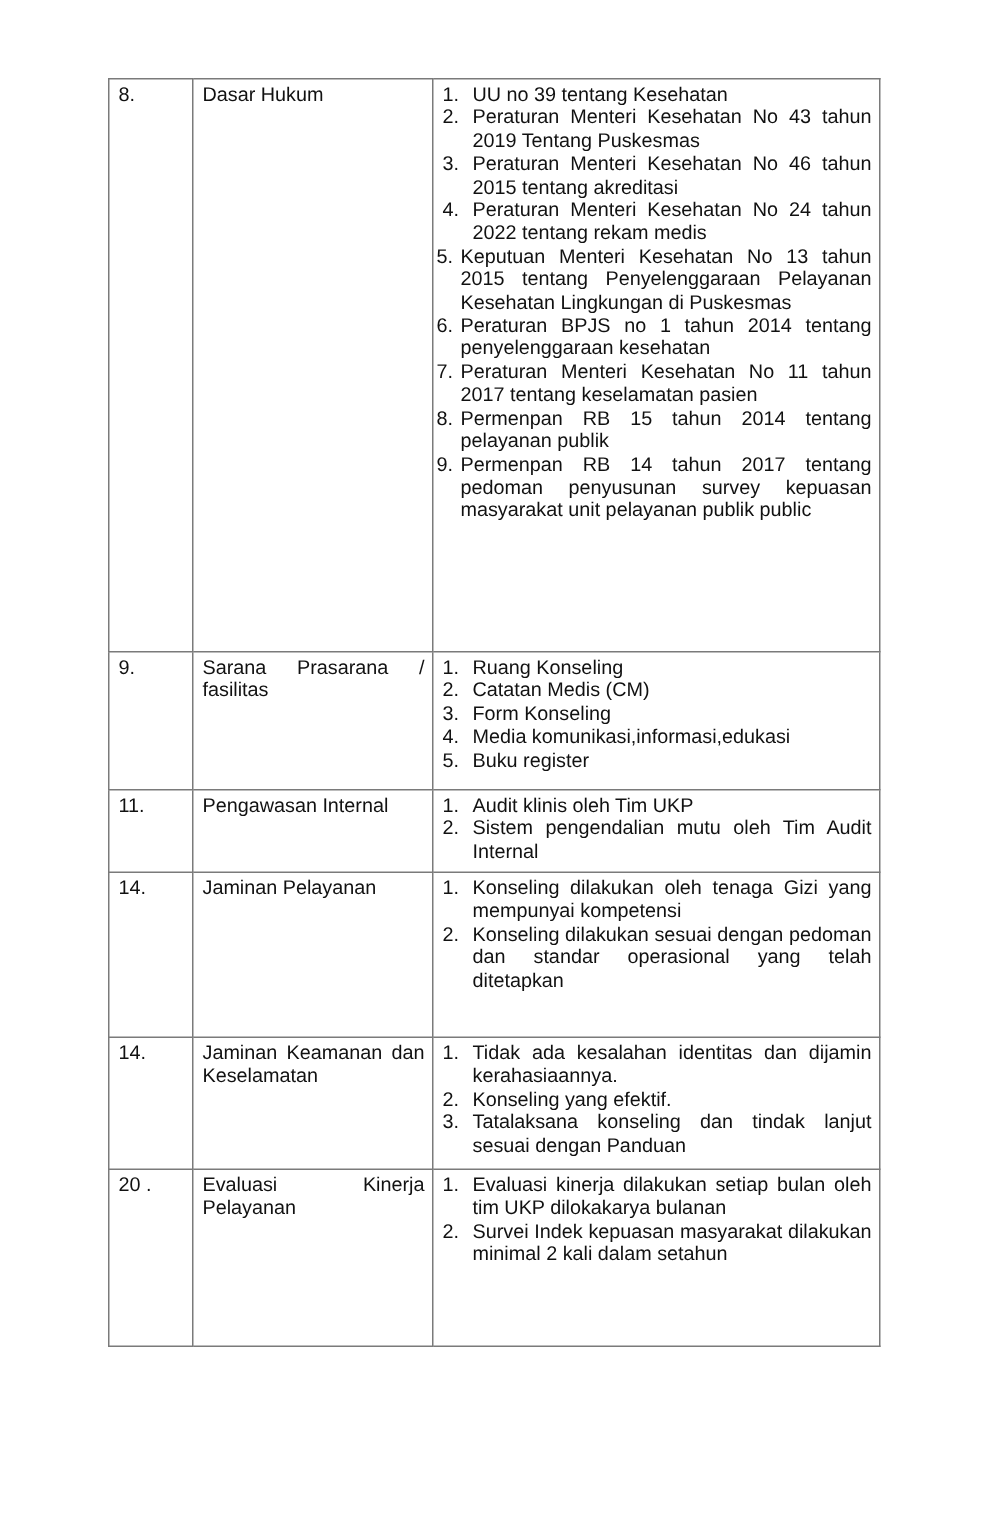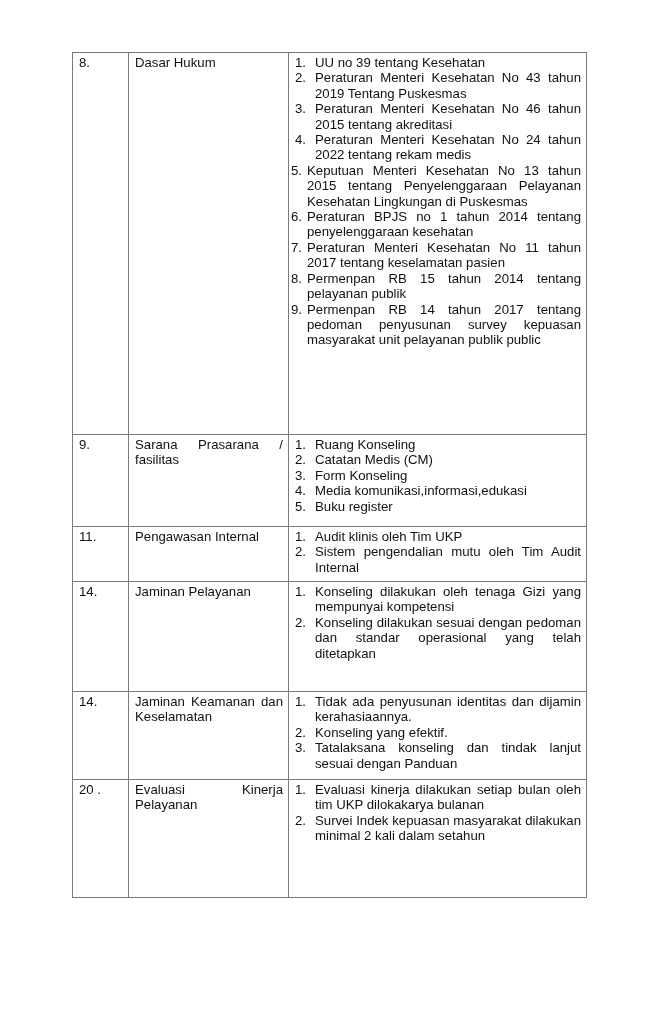--- a/index.html
+++ b/index.html
@@ -102,21 +102,21 @@
         </td>
       </tr>
 
       <tr style="height:88px;">
         <td class="no">14.</td>
         <td class="label">
             <span class="lbl">Jaminan Keamanan dan Keselamatan</span>
           </td>
         <td class="desc">
           <ol class="items">
-            <li><span class="num">1.</span><span>Tidak ada penyusunan identitas dan dijamin kerahasiaannya.</span></li>
+            <li><span class="num">1.</span><span>Tidak ada kesalahan identitas dan dijamin kerahasiaannya.</span></li>
             <li><span class="num">2.</span><span>Konseling yang efektif.</span></li>
             <li><span class="num">3.</span><span>Tatalaksana konseling dan tindak lanjut sesuai dengan Panduan</span></li>
           </ol>
         </td>
       </tr>
 
       <tr style="height:118px;">
         <td class="no">20 .</td>
         <td class="label">
             <span class="lbl">Evaluasi Kinerja Pelayanan</span>

